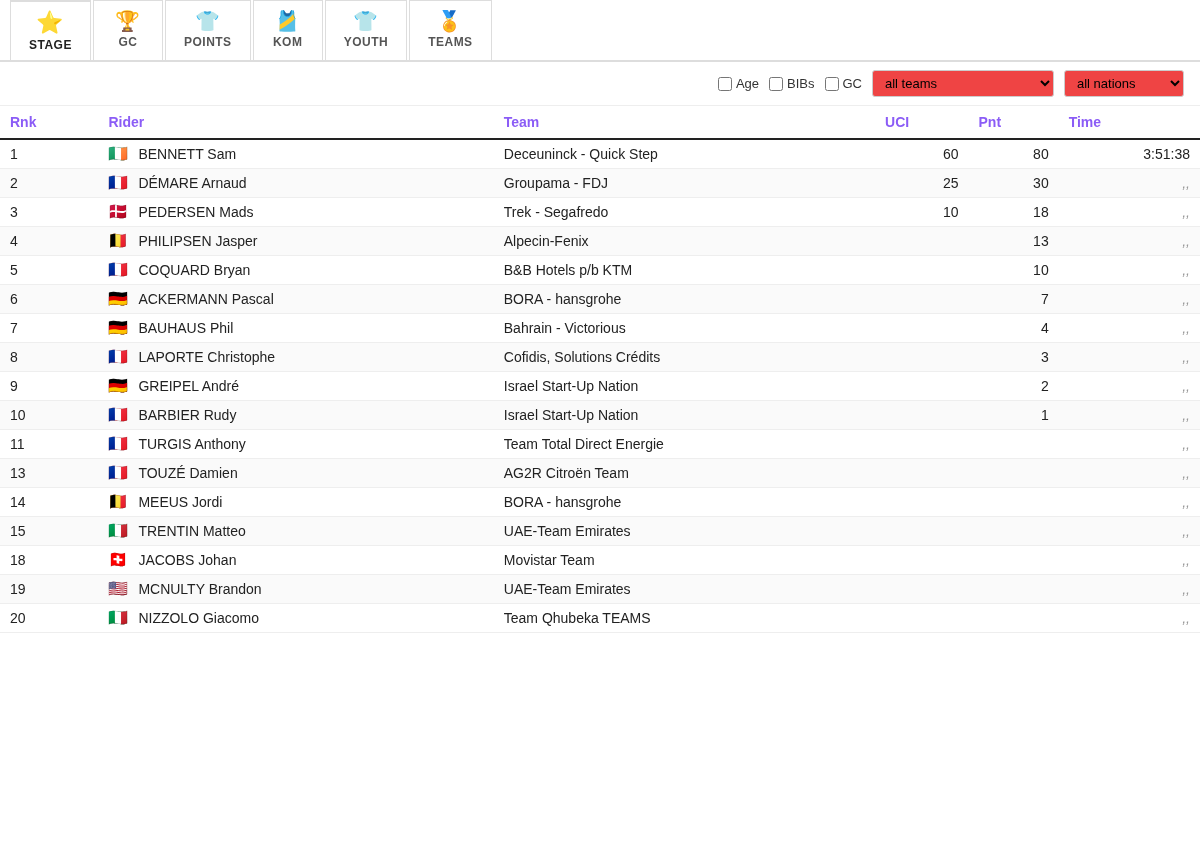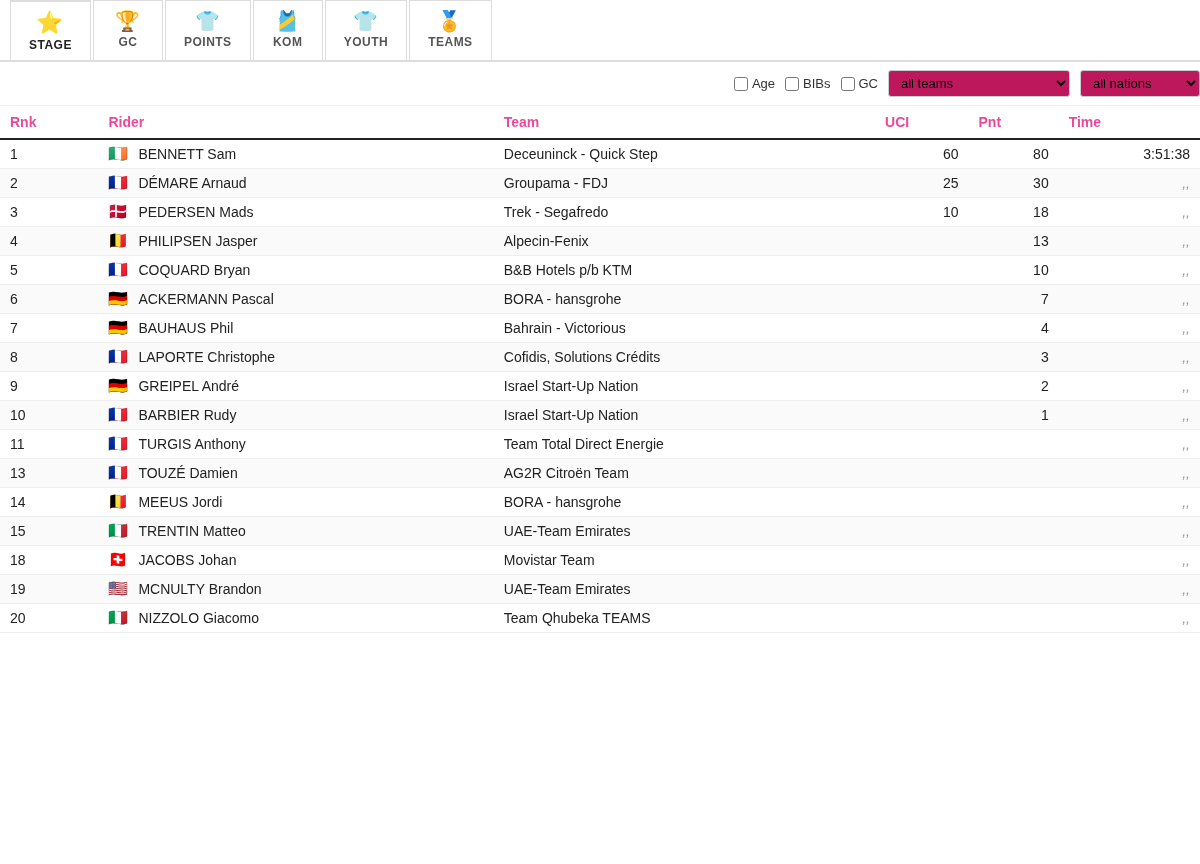--- a/index.html
+++ b/index.html
@@ -35,60 +35,60 @@
     .tab-icon {
       font-size: 20px;
       margin-bottom: 2px;
     }
 
     
     .filters {
       display: flex;
       align-items: center;
       justify-content: flex-end;
-      padding: 8px 0;
+      padding: 8px 16px;
       gap: 10px;
       border-bottom: 1px solid #eee;
     }
     .filters label {
       display: flex;
       align-items: center;
       gap: 4px;
       font-size: 13px;
       color: #333;
       cursor: pointer;
     }
     .filters input[type="checkbox"] {
       width: 14px;
       height: 14px;
     }
     .filters select {
       padding: 4px 8px;
       border: 1px solid #ccc;
       border-radius: 3px;
       font-size: 13px;
-      background: #be185d;
+      background: #ef4444;
       min-width: 120px;
       cursor: pointer;
     }
 
     
     .results-table {
       width: 100%;
       border-collapse: collapse;
     }
     .results-table thead tr {
       border-bottom: 2px solid #222;
     }
     .results-table th {
       padding: 8px 10px;
       text-align: left;
       font-weight: bold;
       font-size: 14px;
-      color: #ec4899;
+      color: #8b5cf6;
     }
     .results-table th.right {
       text-align: left;
     }
     .results-table td {
       padding: 6px 10px;
       border-bottom: 1px solid #eee;
       font-size: 14px;
       color: #222;
     }

